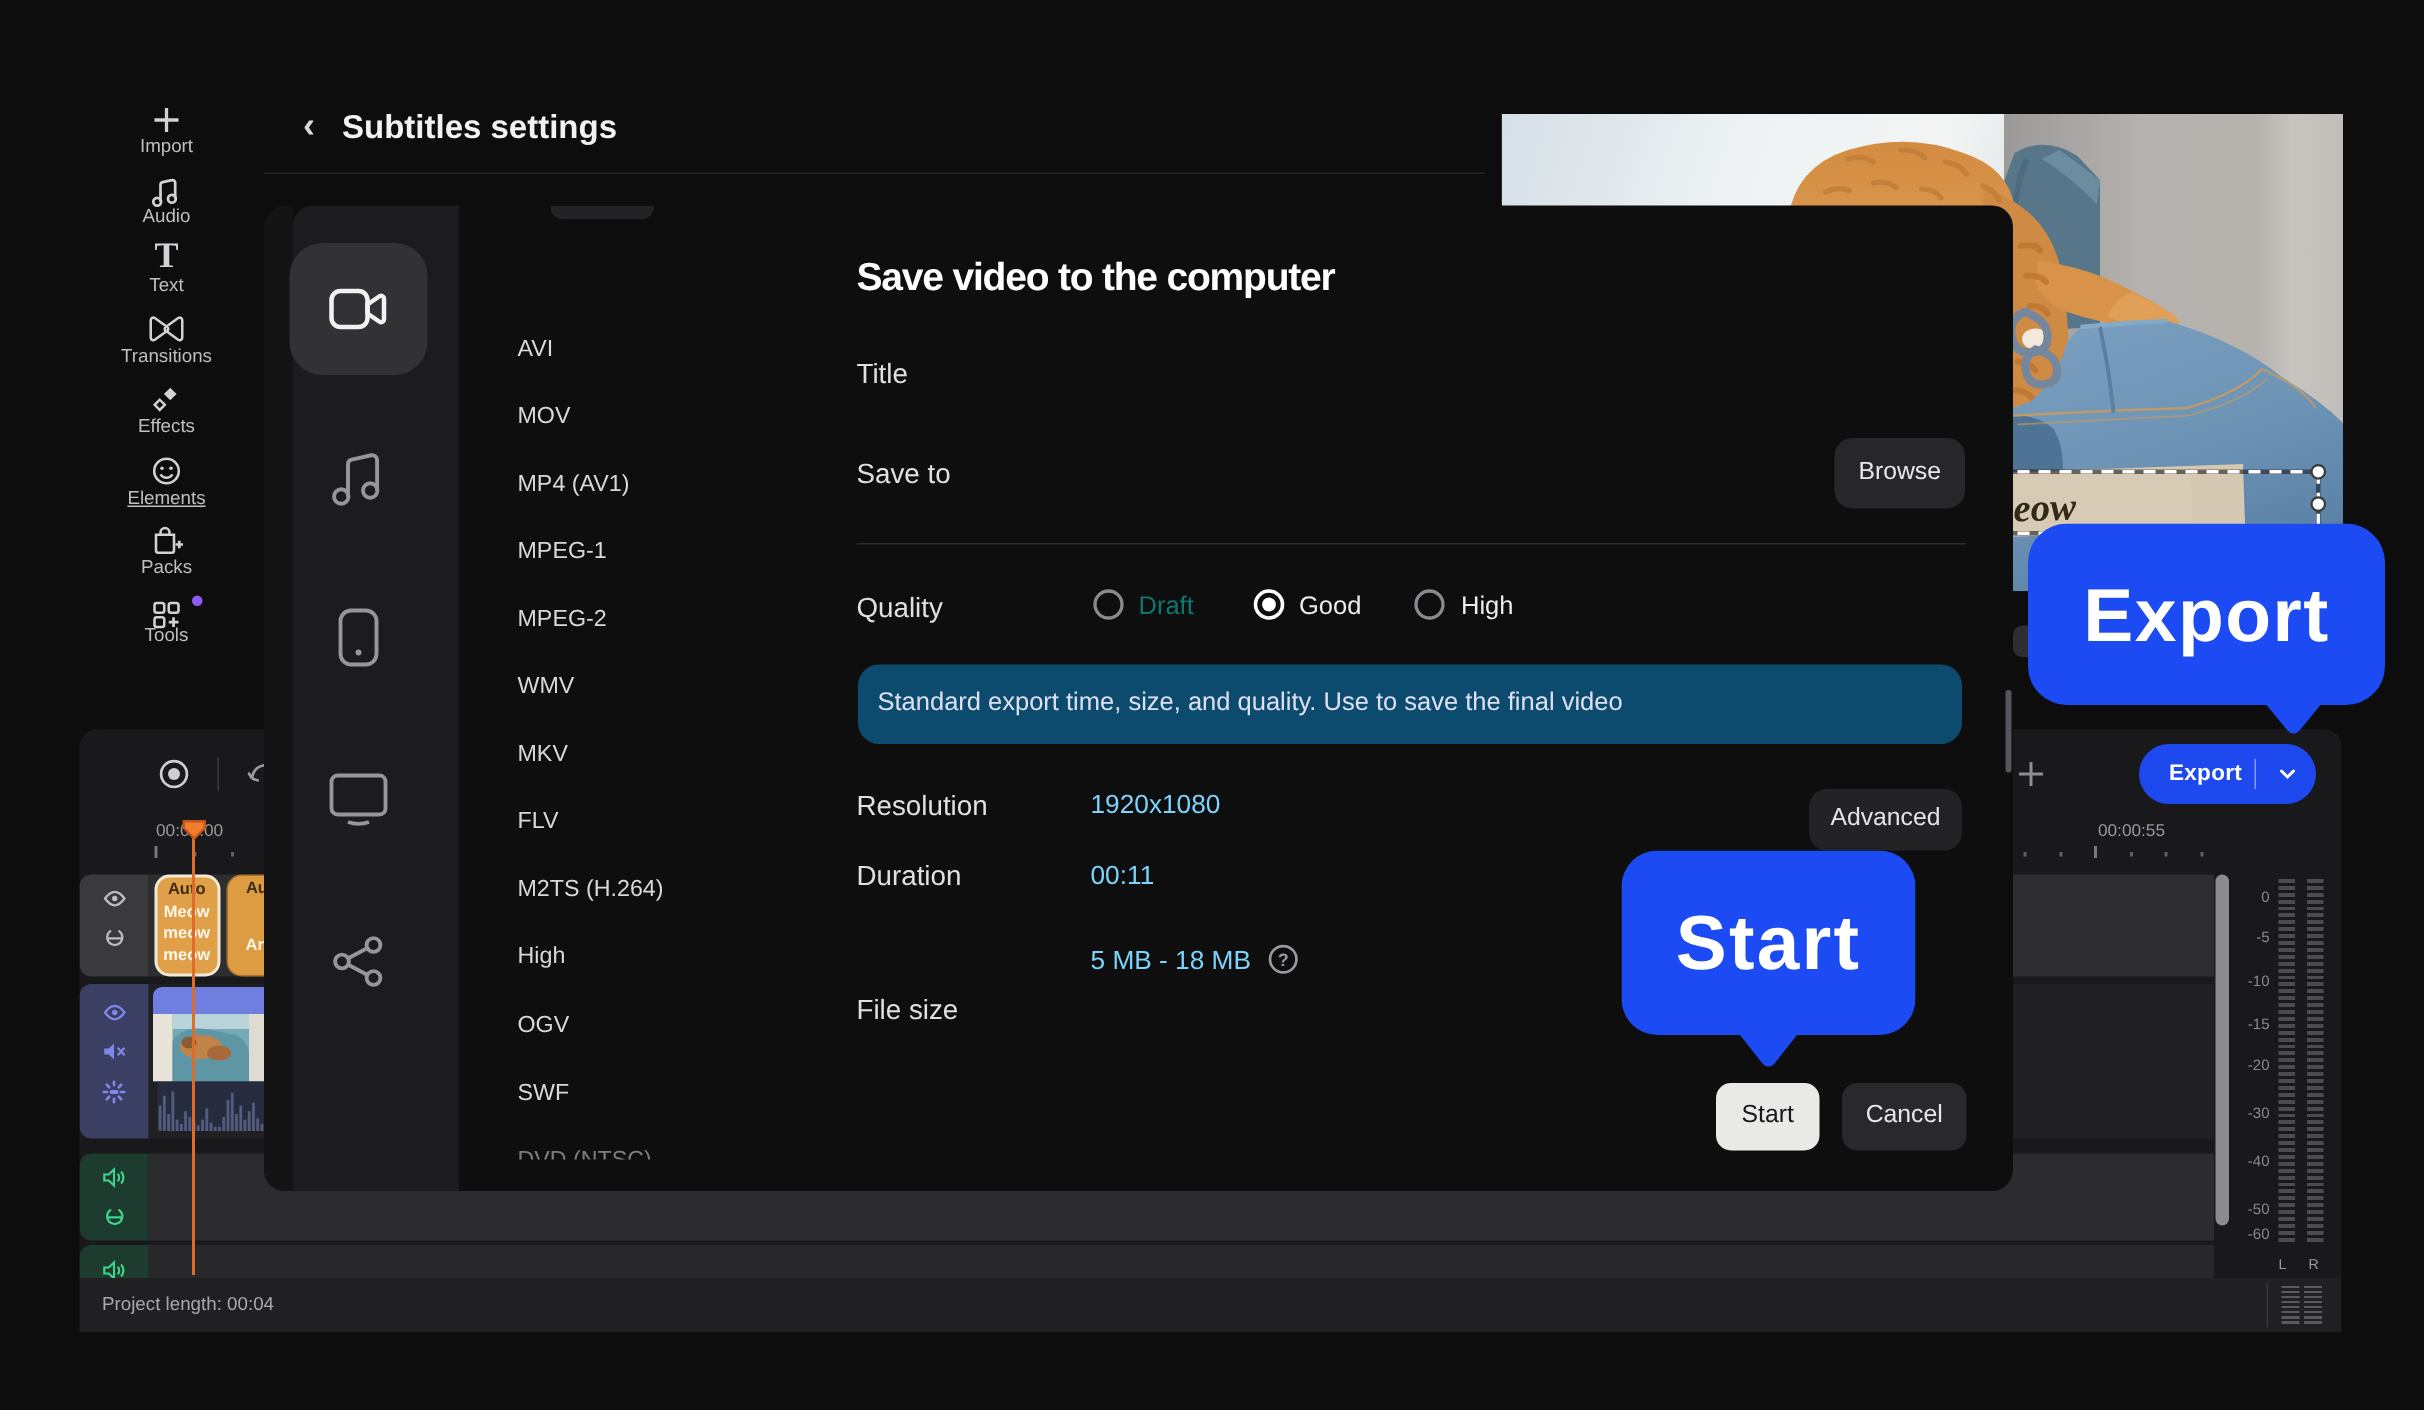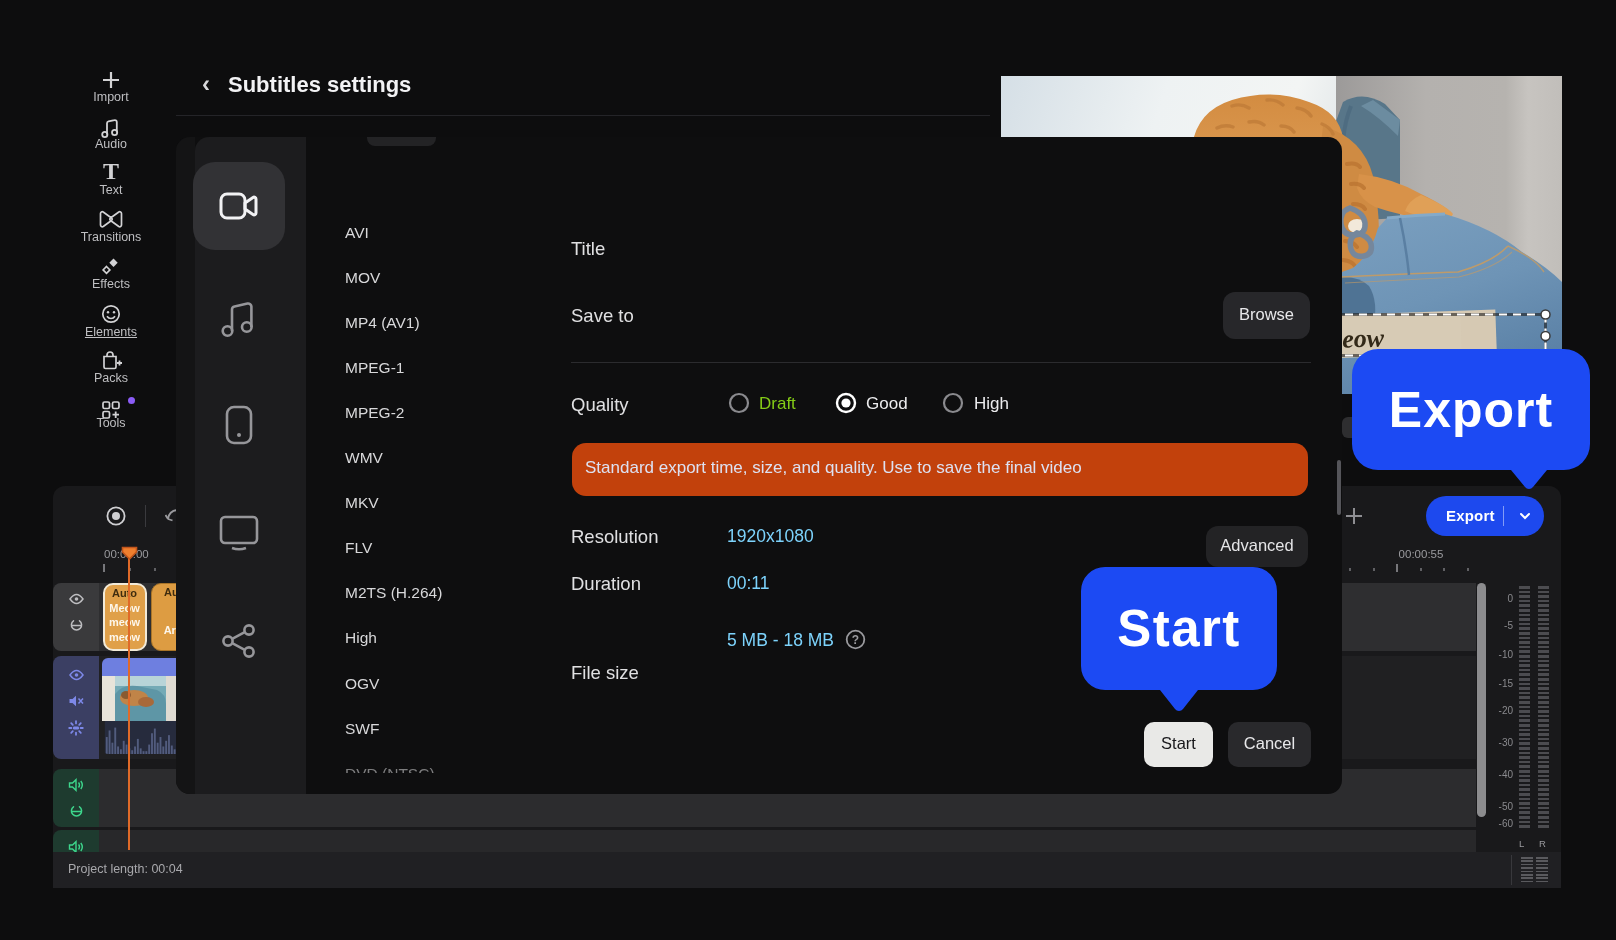--- a/index.html
+++ b/index.html
@@ -382,46 +382,47 @@
     <div class="abs fmt" style="top:357px;">MKV</div>
     <div class="abs fmt" style="top:402px;">FLV</div>
     <div class="abs fmt" style="top:447px;">M2TS (H.264)</div>
     <div class="abs fmt" style="top:492px;">High</div>
     <div class="abs fmt" style="top:538px;">OGV</div>
     <div class="abs fmt" style="top:583px;">SWF</div>
     <div class="abs" style="left:169px;top:628px;width:120px;height:8px;overflow:hidden;opacity:.55;">
         <div style="font-size:15.5px;color:#d8d8da;">DVD (NTSC)</div>
       </div>
 
+    <div class="abs" style="left:395px;top:32px;font-size:26px;font-weight:700;color:#fff;letter-spacing:-0.8px;">Save video to the computer</div>
 
     <div class="abs lbl" style="top:101px;">Title</div>
 
     <div class="abs lbl" style="top:168px;">Save to</div>
     <div class="abs" style="left:1047px;top:155px;width:87px;height:47px;background:#27272a;border-radius:12px;">
       <div class="abs" style="left:0;top:13px;width:87px;text-align:center;font-size:16.5px;color:#e8e8ea;">Browse</div>
     </div>
 
     <div class="abs" style="left:395px;top:225px;width:740px;height:1px;background:#2b2b2e;"></div>
 
     <div class="abs lbl" style="top:257px;">Quality</div>
     <svg class="abs" style="left:552px;top:255px;" width="22" height="22" viewBox="0 0 22 22">
         <circle cx="11" cy="11" r="9" fill="none" stroke="#8a8a8e" stroke-width="2.2"></circle>
       </svg>
-    <div class="abs" style="left:583px;top:257px;font-size:17px;color:#84cc16;">Draft</div>
+    <div class="abs" style="left:583px;top:257px;font-size:17px;color:#0f766e;">Draft</div>
     <svg class="abs" style="left:659px;top:255px;" width="22" height="22" viewBox="0 0 22 22">
         <circle cx="11" cy="11" r="9" fill="none" stroke="#fff" stroke-width="2.4"></circle>
         <circle cx="11" cy="11" r="4.6" fill="#fff"></circle>
       </svg>
     <div class="abs" style="left:690px;top:257px;font-size:17px;color:#ececee;">Good</div>
     <svg class="abs" style="left:766px;top:255px;" width="22" height="22" viewBox="0 0 22 22">
         <circle cx="11" cy="11" r="9" fill="none" stroke="#8a8a8e" stroke-width="2.2"></circle>
       </svg>
     <div class="abs" style="left:798px;top:257px;font-size:17px;color:#ececee;">High</div>
 
-    <div class="abs" style="left:396px;top:306px;width:736px;height:53px;background:#c2410c;border-radius:14px;">
+    <div class="abs" style="left:396px;top:306px;width:736px;height:53px;background:#0c4a6e;border-radius:14px;">
       <div class="abs" style="left:13px;top:15px;font-size:17px;color:#dde1f2;">Standard export time, size, and quality. Use to save the final video</div>
     </div>
 
     <div class="abs lbl" style="top:389px;">Resolution</div>
     <div class="abs val" style="top:389px;">1920x1080</div>
     <div class="abs lbl" style="top:436px;">Duration</div>
     <div class="abs val" style="top:436px;">00:11</div>
     <div class="abs lbl" style="top:493px;margin-top:32px;">File size</div>
     <div class="abs val" style="top:493px;">5 MB - 18 MB</div>
     <svg class="abs" style="left:669px;top:492px;" width="21" height="21" viewBox="0 0 21 21">

